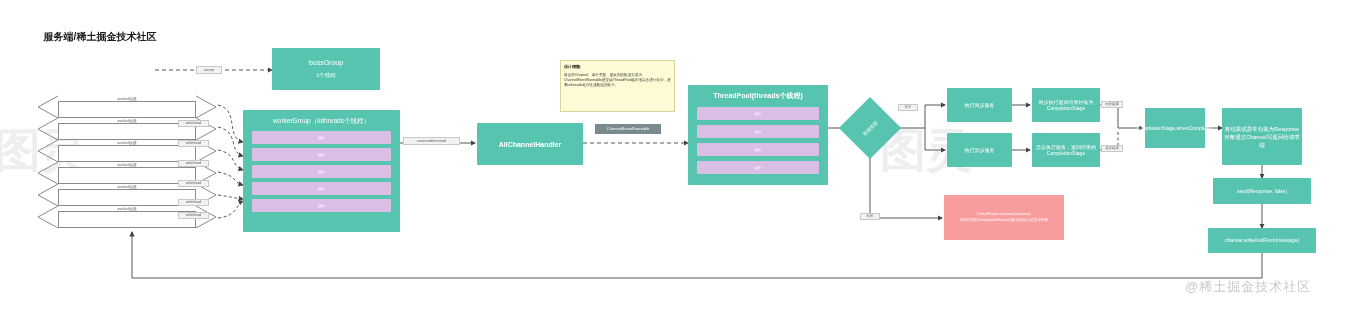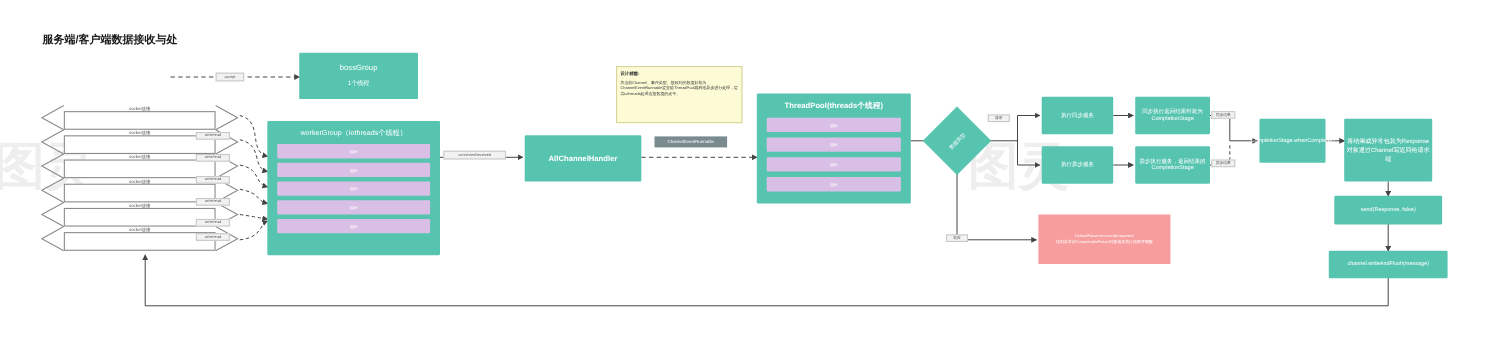--- a/index.html
+++ b/index.html
@@ -78,21 +78,21 @@
       <path d="M1262,203 L1262,228" marker-end="url(#ah)"></path>
 
       <path d="M870,150 L870,218"></path>
       <path d="M870,218 L942,218" marker-end="url(#ah)"></path>
 
       <path d="M1262,252 L1262,278 L132,278 L132,232" marker-end="url(#ah)"></path>
     </g>
   </svg>
 
   <div class="abs title" style="left:20px;top:30px;width:160px;">
-    <div>服务端/客户端数据接收与处</div>
+    <div>服务端/稀土掘金技术社区</div>
   </div>
 
   <div class="abs" style="left:36px;top:96px;width:185px;height:132px;">
 
     <svg width="185" height="132">
       <g stroke="#8a8a8a" fill="none" stroke-width="1">
         <path d="M22,0 L2,11 L22,22"></path>
           <path d="M160,0 L180,11 L160,22"></path>
         <path d="M22,22 L2,33 L22,44"></path>
           <path d="M160,22 L180,33 L160,44"></path>
@@ -198,14 +198,15 @@
   <div class="abs gbox gbox-lbl" style="left:1222px;top:108px;width:80px;height:57px;font-size:5.5px;line-height:8px;">
     <span>将结果或异常包装为Response对象通过Channel写返回给请求端</span>
   </div>
   <div class="abs gbox gbox-lbl" style="left:1213px;top:178px;width:98px;height:26px;">
     <span>send(Response, false)</span>
   </div>
   <div class="abs gbox gbox-lbl" style="left:1208px;top:228px;width:108px;height:25px;">
     <span>channel.writeAndFlush(message)</span>
   </div>
 
+  <div class="abs wm" style="left:1185px;top:278px;">@稀土掘金技术社区</div>
 
 </div>
 
 </body></html>

